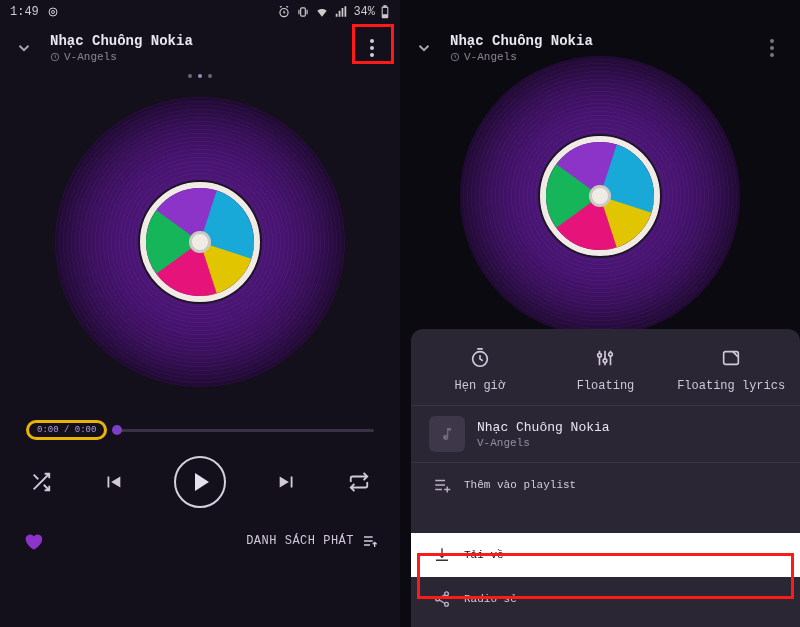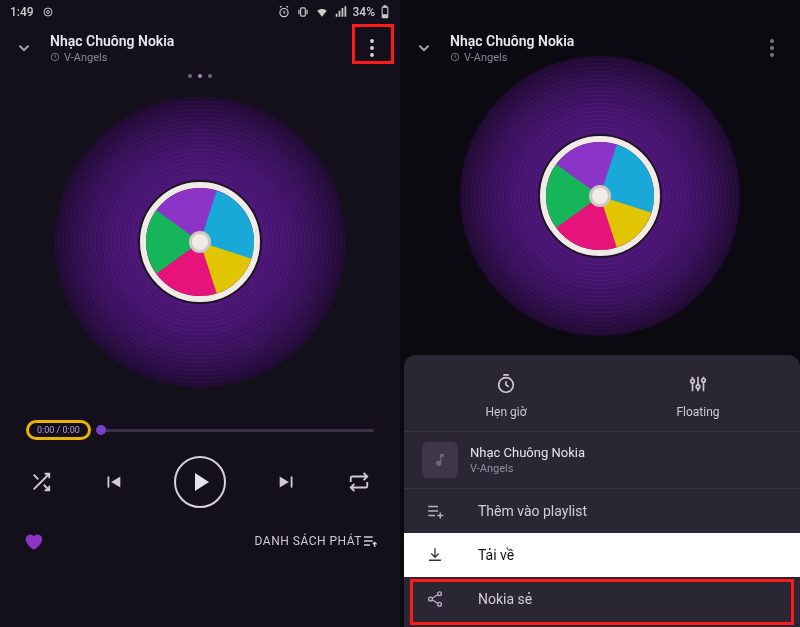--- a/index.html
+++ b/index.html
@@ -1,18 +1,18 @@
 <!DOCTYPE html>
 <html><head>
 <meta charset="utf-8">
 <style>
   * { margin: 0; padding: 0; box-sizing: border-box; }
   html, body { width: 800px; height: 627px; background: #000; font-family: -apple-system, Roboto, Arial, sans-serif; overflow: hidden; }
   .screens { display: flex; width: 100%; height: 100%; }
-  .screen { position: relative; width: 50%; height: 100%; background: #14101b; overflow: hidden; }
+  .screen { position: relative; width: 50%; height: 100%; background: #14101b; overflow: hidden; font-family: Liberation Mono, monospace; }
 
   
   .statusbar { display: flex; justify-content: space-between; align-items: center; height: 24px; padding: 0 10px; color: #ccc; font-size: 12px; font-weight: 500; }
   .statusbar .right { display: flex; align-items: center; gap: 5px; }
   .sb-icon { display:inline-flex; align-items:center; }
 
   
   .np-header { display: flex; align-items: center; padding: 8px 12px 6px 10px; gap: 12px; position: relative; }
   .chev-down { width: 28px; height: 28px; display:flex; align-items:center; justify-content:center; color:#aaa; }
   .np-titles { flex: 1; display:flex; flex-direction:column; gap:2px; }
@@ -61,37 +61,37 @@
   .bottom-row { display:flex; align-items:center; justify-content:space-between; padding: 22px 22px 0 22px; color:#cfc9da; font-size:12px; letter-spacing:.5px;}
   .heart { width:22px; height:22px; }
 
   
   .dim { position:absolute; inset:0; background:rgba(10,8,14,.72); }
   .screen.right .np-header, .screen.right .disc-wrap { position:relative; z-index:2; }
   .screen.right .statusbar { visibility:hidden; }
   .screen.right .more-btn .dots3 span { background:#7a7386; }
 
   
-  .sheet { position:absolute; left:4px; right:0; bottom:0; background:#2a2633; color:#d9d4e3; z-index:5;
+  .sheet { position:absolute; left:11px; right:0; bottom:0; background:#2a2633; color:#d9d4e3; z-index:5;
            border-top-left-radius:12px; border-top-right-radius:12px; padding: 16px 0 6px 0; }
   .sheet-row3 { display:flex; justify-content:space-around; padding: 0 6px 12px 6px; }
   .sheet-opt { display:flex; flex-direction:column; align-items:center; gap:8px; width:33%; }
   .sheet-opt .lab { font-size:12px; color:#cfc9da; }
   .opt-ic { width:26px; height:26px; color:#cfc9da; display:flex; align-items:center; justify-content:center;}
 
   .sheet-song { display:flex; align-items:center; gap:12px; padding: 10px 18px; border-top:1px solid #3a3444; border-bottom:1px solid #3a3444;}
   .thumb { width:36px; height:36px; border-radius:6px; background:#3d3749; display:flex; align-items:center; justify-content:center; color:#6d6680;}
   .song-meta { display:flex; flex-direction:column; gap:2px; }
   .song-t { font-size:13px; color:#e8e4f0; }
   .song-a { font-size:11px; color:#948ea1; }
 
   .sheet-list { display:flex; flex-direction:column; }
-  .sheet-item { display:flex; align-items:center; gap:32px; padding: 13px 20px; font-size:14px; color:#d3cddc; }
+  .sheet-item { display:flex; align-items:center; gap:11px; padding: 13px 20px; font-size:11px; color:#d3cddc; }
   .sheet-item .mi-ic { width:22px; display:flex; justify-content:center; color:#b9b2c6; }
-  .sheet-item.download { background:#fff; color:#111; }
+  .sheet-item.download { background:#fff; color:#111;margin-top:26px; }
   .sheet-item.download .mi-ic { color:#333; }
 
   .hl2 { left:6px; right:6px; height:46px; border:3px solid #ff1a1a; position:absolute; pointer-events:none; z-index:6; }
 </style>
 </head>
 <body>
 
 <div class="screens">
 
   <div class="screen left">
@@ -217,21 +217,21 @@
           </svg>
       </div>
     </div>
 
     <div class="bottom-row">
       <div class="heart">
         <svg viewBox="0 0 24 24" fill="#8d34c8">
             <path d="M12 21s-8-5.3-8-11a5 5 0 019-3 5 5 0 019 3c0 5.7-8 11-8 11z"></path>
           </svg>
       </div>
-      <div style="display:flex;align-items:center;gap:0;">
+      <div style="display:flex;align-items:center;gap:8px;">
         <span>DANH SÁCH PHÁT</span>
         <svg width="16" height="16" viewBox="0 0 24 24" fill="none" stroke="currentColor" stroke-width="2">
             <path d="M3 6h13M3 12h13M3 18h9M19 14v7M16 17l3-3 3 3"></path>
           </svg>
       </div>
     </div>
   </div>
 
   <div class="screen right">
     <div class="statusbar"></div>
@@ -295,20 +295,29 @@
           <div class="opt-ic">
               <svg width="22" height="22" viewBox="0 0 24 24" fill="none" stroke="currentColor" stroke-width="1.8">
                 <path d="M6 4v16M12 4v16M18 4v16"></path>
                 <circle cx="6" cy="9" r="2" fill="#2a2633"></circle>
                 <circle cx="12" cy="15" r="2" fill="#2a2633"></circle>
                 <circle cx="18" cy="8" r="2" fill="#2a2633"></circle>
               </svg>
             </div>
           <div class="lab">Floating</div>
         </div>
+        <div class="sheet-opt">
+          <div class="opt-ic">
+              <svg width="22" height="22" viewBox="0 0 24 24" fill="none" stroke="currentColor" stroke-width="1.8">
+                <rect x="4" y="5" width="16" height="14" rx="2"></rect>
+                <path d="M14 5l6 6"></path>
+              </svg>
+            </div>
+          <div class="lab">Floating lyrics</div>
+        </div>
       </div>
 
       <div class="sheet-song">
         <div class="thumb">
           <svg width="16" height="16" viewBox="0 0 24 24" fill="currentColor">
               <path d="M12 3v10.55A4 4 0 1014 17V7h4V3h-6z"></path>
             </svg>
         </div>
         <div class="song-meta">
           <div class="song-t">Nhạc Chuông Nokia</div>
@@ -336,19 +345,19 @@
         <div class="hl2" style="top:90px;"></div>
         <div class="sheet-item">
           <div class="mi-ic">
               <svg width="18" height="18" viewBox="0 0 24 24" fill="none" stroke="currentColor" stroke-width="1.8">
                 <circle cx="18" cy="5" r="2.5"></circle>
                 <circle cx="6" cy="12" r="2.5"></circle>
                 <circle cx="18" cy="19" r="2.5"></circle>
                 <path d="M8 11l8-5M8 13l8 5"></path>
               </svg>
             </div>
-          <span>Nokia sẻ</span>
+          <span>Radio sẻ</span>
         </div>
       </div>
     </div>
   </div>
 
 </div>
 
 </body></html>

